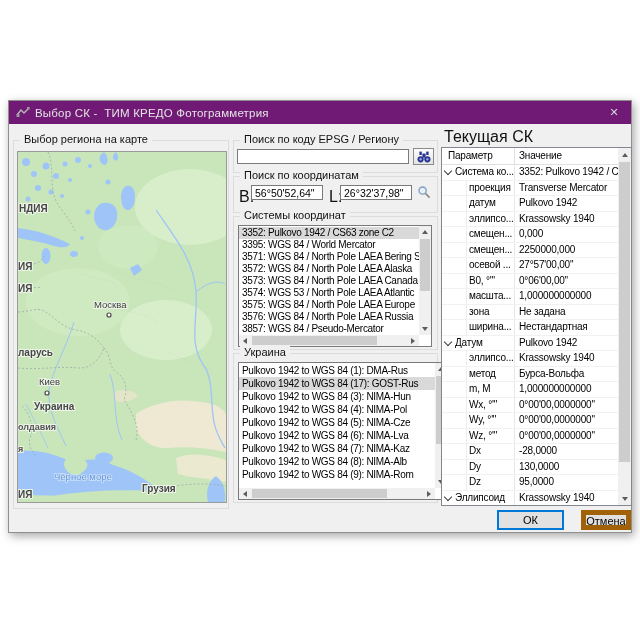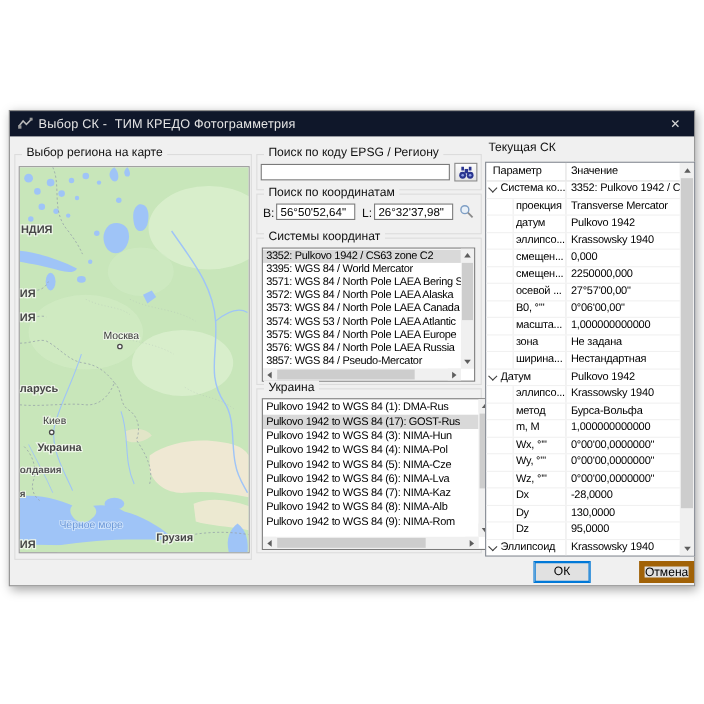--- a/index.html
+++ b/index.html
@@ -1,30 +1,30 @@
 <!DOCTYPE html>
 <html><head>
 <meta charset="utf-8">
 <style>
   html,body{margin:0;padding:0;background:#fff;}
   .page{position:relative;width:640px;height:640px;background:#ffffff;overflow:hidden;
         font-family:"Liberation Sans",sans-serif;-webkit-font-smoothing:antialiased;}
   .dialog{position:absolute;left:8px;top:100px;width:624px;height:433px;background:#f0f0f0;
           border:1px solid #8f8f8f;box-shadow:2px 3px 9px rgba(0,0,0,.35);box-sizing:border-box;}
   
-  .titlebar{position:absolute;left:0;top:0;right:0;height:23px;background:#0f172a;display:flex;align-items:center;}
+  .titlebar{position:absolute;left:0;top:0;right:0;height:23px;background:#701a75;display:flex;align-items:center;}
   .titlebar .appicon{width:14px;height:14px;margin:0 5px 0 7px;flex:0 0 auto;}
   .titlebar .wtitle{color:#e4e4e4;font-size:11.5px;white-space:pre;letter-spacing:.2px;}
   .closebtn{margin-left:auto;width:34px;height:23px;display:flex;align-items:center;justify-content:center;
             color:#d6d6d6;font-size:11px;cursor:default;}
   
   .dlgbody{position:absolute;left:0;top:23px;right:0;bottom:0;}
   .groupbox{position:absolute;border:1px solid #dcdcdc;box-sizing:border-box;}
   .grouplabel{position:absolute;top:-8px;left:6px;background:#f0f0f0;padding:0 4px;font-size:11px;color:#111;white-space:nowrap;}
-  .freelabel{position:absolute;font-size:11px;color:#111;white-space:nowrap;}
+  .freelabel{position:absolute;font-size:16px;color:#111;white-space:nowrap;}
   
   .win-input{position:absolute;border:1px solid #7a7a7a;background:#fff;font-family:"Liberation Sans",sans-serif;
              font-size:10.5px;padding:0 3px;box-sizing:border-box;outline:none;color:#000;}
   .tool-btn{position:absolute;border:1px solid #8a8a8a;background:linear-gradient(#fdfdfd,#e3e3e3);
             display:flex;align-items:center;justify-content:center;box-sizing:border-box;padding:0;}
   .flat-icon{position:absolute;display:flex;align-items:center;justify-content:center;}
   
   .listbox{position:absolute;background:#fff;border:1px solid #7a7a7a;box-sizing:border-box;overflow:hidden;}
   .list-items{position:absolute;left:0;top:1px;right:12px;}
   .list-item{height:12px;line-height:12px;font-size:10px;letter-spacing:-.3px;padding-left:3px;
@@ -423,18 +423,18 @@
           <div class="sb-btn" style="top:0;width:13px;height:13px;">
               <span class="tri up"></span>
             </div>
           <div class="sb-thumb" style="left:1px;right:1px;top:14px;height:300px;"></div>
           <div class="sb-btn" style="bottom:0;width:13px;height:13px;">
               <span class="tri down"></span>
             </div>
         </div>
       </div>
 
-      <button class="btn default" style="left:476px;top:386px;width:52px;">ОК</button>
+      <button class="btn default" style="left:488px;top:386px;width:67px;">ОК</button>
       <button class="btn" style="left:572px;top:386px;width:50px;">Отмена</button>
 
     </div>
   </div>
 </div>
 
 </body></html>

